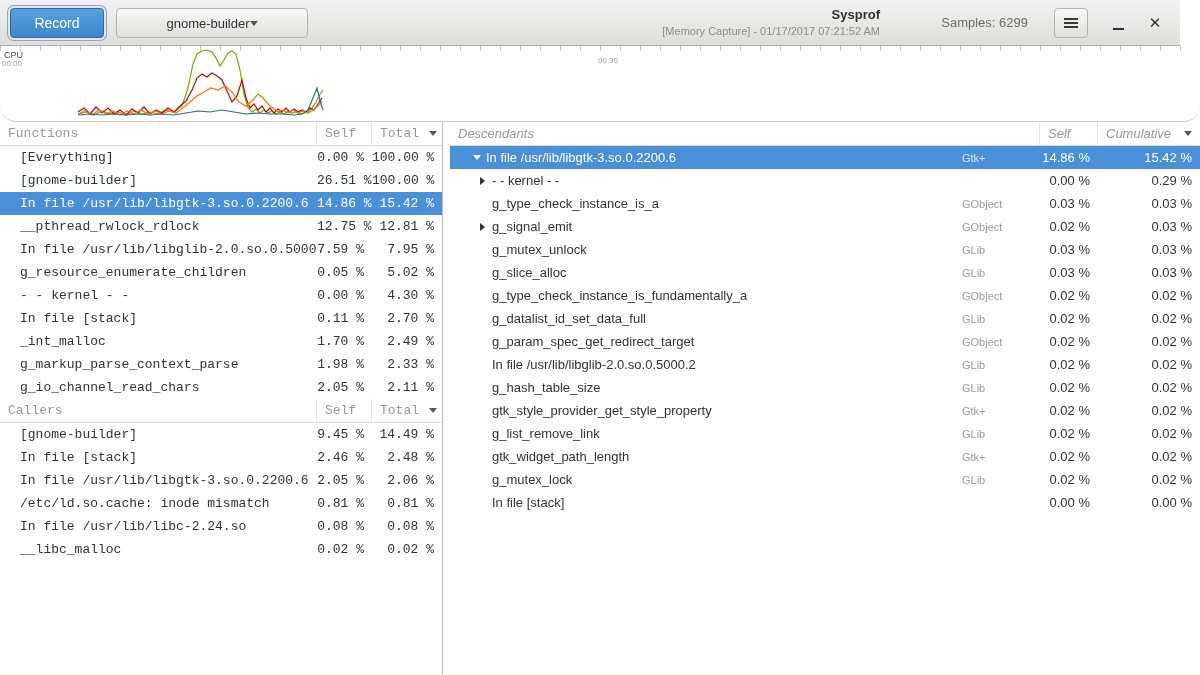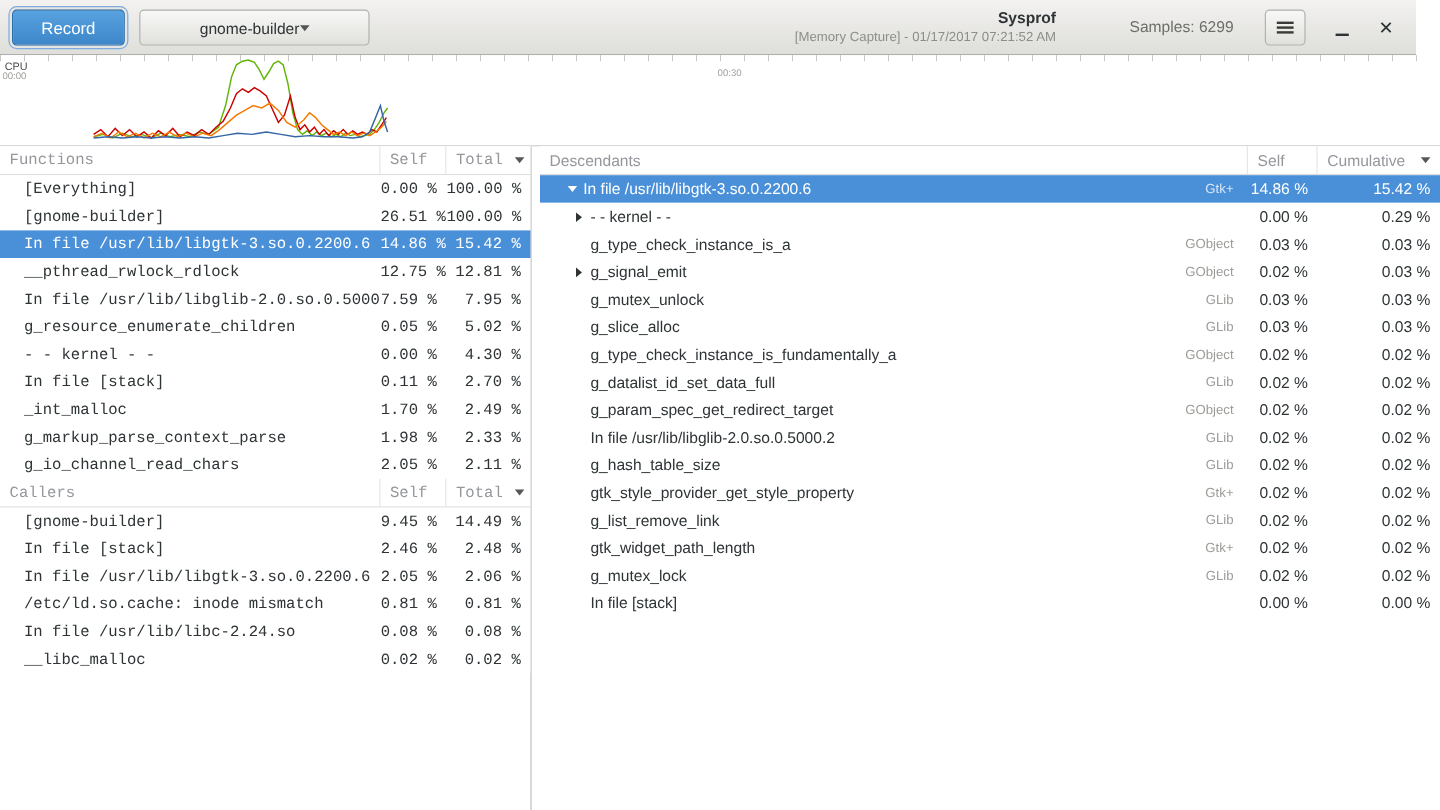--- a/index.html
+++ b/index.html
@@ -62,21 +62,21 @@
   .min-glyph { width:11px; border-bottom:2px solid #2e3436; margin-bottom:3px; }
   .close-btn {
     position:absolute; right:14px; top:12px; width:22px; height:22px;
     display:flex; align-items:center; justify-content:center;
     font-size:15px; color:#2e3436; cursor:pointer;
   }
 
   
   .graph {
     position:absolute; top:46px; left:0; width:1200px; height:76px;
-    background:#ffffff; border-bottom:1px solid #cfcfcb;
+    background:#ffffff; border-bottom:1px solid #cfcfcb;border-radius:16px;
   }
   .ruler {
     position:absolute; top:0; left:0; right:0; height:5px;
     background:repeating-linear-gradient(to right,#c6c6c2 0,#c6c6c2 1px,transparent 1px,transparent 20px);
   }
   .cpu-label { position:absolute; left:4px; top:4px; font-size:9px; color:#4a4a48; }
   .t-start   { position:absolute; left:2px; top:13px; font-size:8px; color:#a0a09c; }
   .t-mid     { position:absolute; left:598px; top:10px; font-size:8px; color:#a0a09c; }
   .graph svg { position:absolute; top:0; left:0; }
 
@@ -88,21 +88,21 @@
   .right-pane {
     position:absolute; top:122px; left:450px; width:750px; height:553px; background:#fff;
   }
 
   .thead {
     display:grid; height:24px; background:#ffffff;
     border-bottom:1px solid #dcdcda;
     color:#94979c; font-size:13px; align-items:stretch;
   }
   .lgrid  { grid-template-columns:1fr 55px 70px; }
-  .rgridh { grid-template-columns:1fr 58px 102px; }
+  .rgridh { grid-template-columns:1fr 58px 102px;font-style:italic; }
   .hc {
     padding:0 8px; border-right:1px solid #e6e6e4;
     display:flex; align-items:center; gap:4px;
   }
   .hc:last-child { border-right:none;gap:10px; }
   .sort {
     margin-left:auto; width:0; height:0;
     border-left:4px solid transparent; border-right:4px solid transparent;
     border-top:5px solid #55575a;
   }
@@ -110,21 +110,21 @@
   .row {
     display:grid; height:23px; font-size:13px; color:#2e3436;
     align-items:center; cursor:default; background:#fff;
   }
   .rgrid { grid-template-columns:1fr 78px 58px 102px; }
   .row .name {
     padding-left:20px; white-space:nowrap; overflow:hidden;
     display:flex; align-items:center; gap:3px;
   }
   .row .num { text-align:right; padding-right:8px; white-space:nowrap; }
-  .row .lib { font-size:11px; color:#9b9b97; text-align:right; padding-right:12px; white-space:nowrap; }
+  .row .lib { font-size:11px; color:#9b9b97; padding-right:12px; white-space:nowrap; }
   .row.selected { background:#4a90d9; color:#ffffff; }
   .row.selected .lib { color:#dcea f8; color:#d9e7f7; }
 
   .exp { width:13px; height:13px; flex:none; display:inline-flex; align-items:center; justify-content:center; }
   .exp.down::before {
     content:""; width:0; height:0;
     border-left:4px solid transparent; border-right:4px solid transparent;
     border-top:5px solid #ffffff;
   }
   .exp.right::before {

